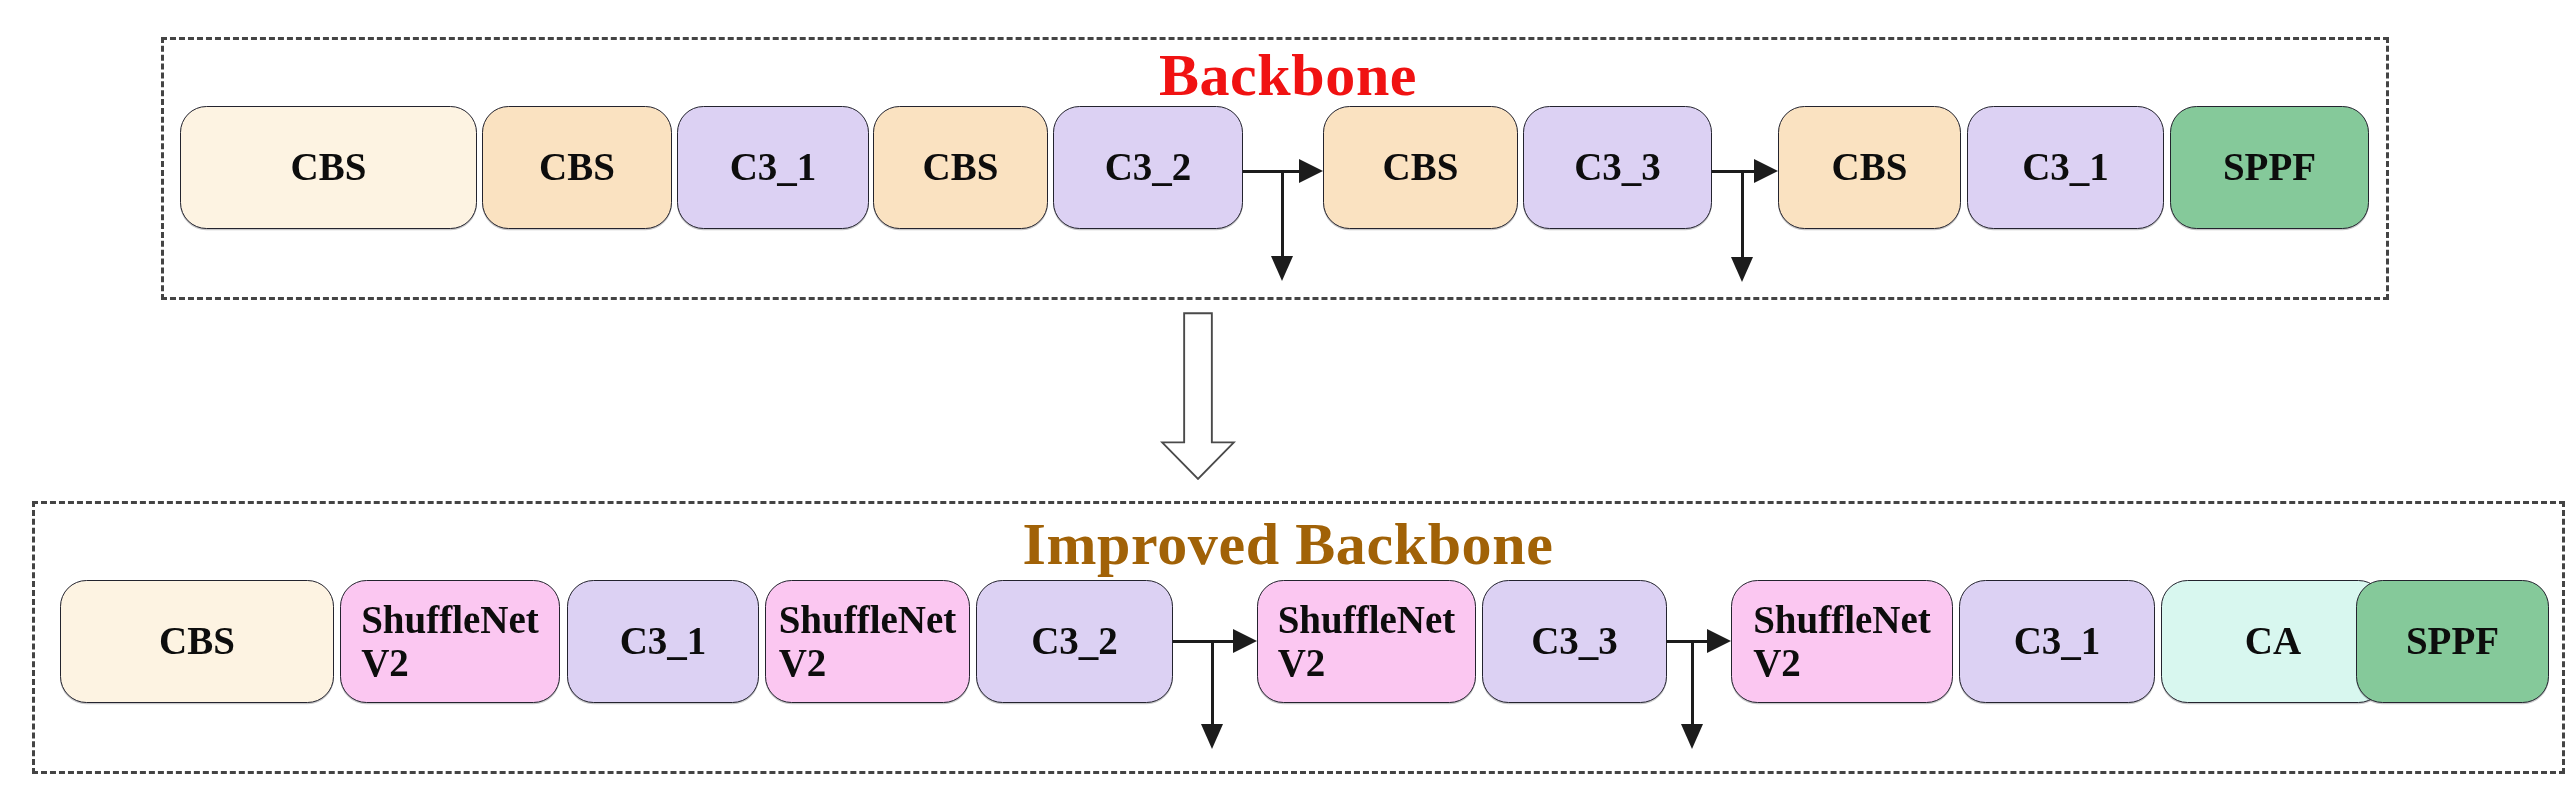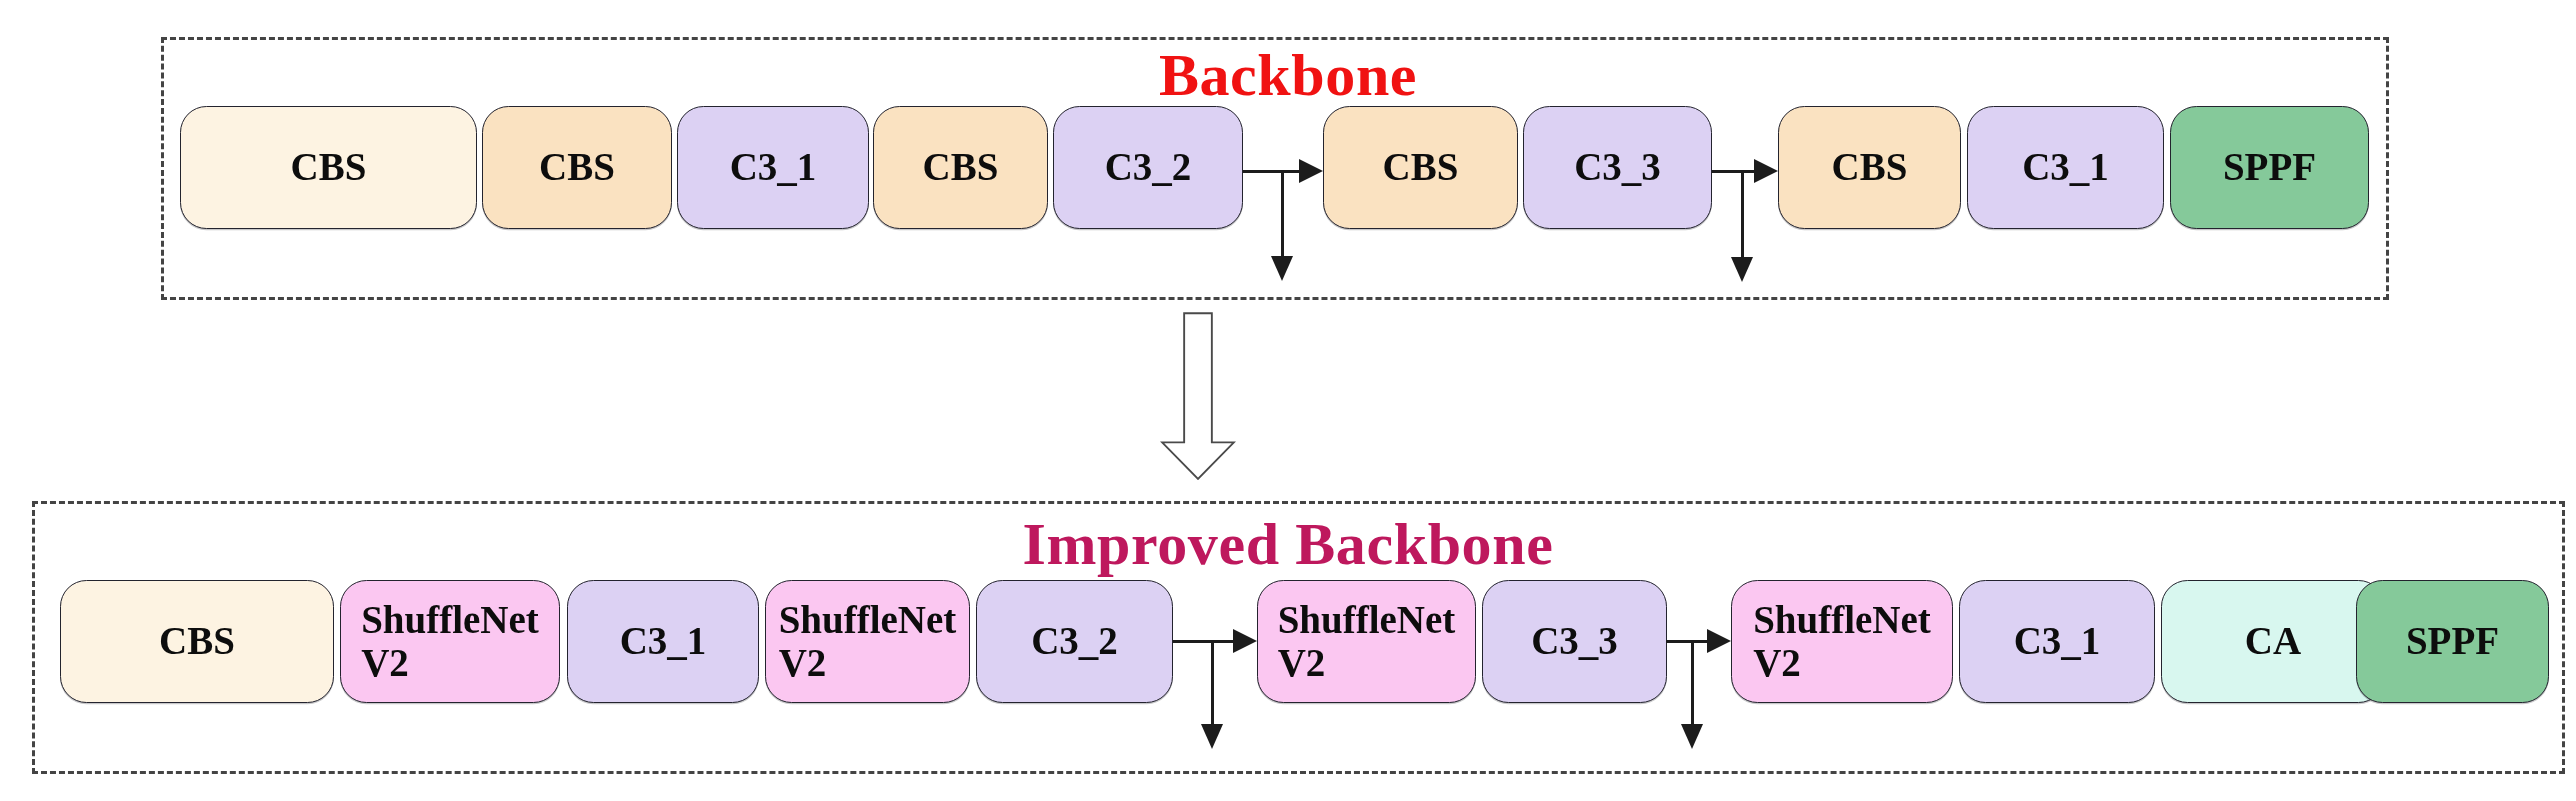--- a/index.html
+++ b/index.html
@@ -87,21 +87,21 @@
   <div class="arrow-right" style="left:1754px;top:159px;"></div>
   <div class="line-v" style="left:1741px;top:170px;height:88px;"></div>
   <div class="arrow-down" style="left:1731px;top:257px;"></div>
 
   <svg class="big-arrow-svg" width="76" height="170" viewBox="0 0 120 270">
     <polygon points="38,2 82,2 82,207 117,207 60,265 3,207 38,207" fill="#ffffff" stroke="#4a4a4a" stroke-width="3" stroke-linejoin="miter"></polygon>
   </svg>
 
   <div class="group-box" style="left:31.5px;top:501px;width:2533px;height:273px;"></div>
 
-  <div class="diagram-title" style="left: 0px; top: 514px; color: #be185d;">Improved Backbone</div>
+  <div class="diagram-title" style="left: 0px; top: 514px; color: #a16207;">Improved Backbone</div>
 
   <div class="block bot-block" style="left: 60px; width: 274px; background-color: rgb(253, 243, 226);">CBS</div>
   <div class="block bot-block" style="left: 340px; width: 220px; background-color: rgb(251, 199, 241);">ShuffleNet
 V2</div>
   <div class="block bot-block" style="left: 567px; width: 192px; background-color: rgb(220, 209, 243);">C3_1</div>
   <div class="block bot-block" style="left: 765px; width: 205px; background-color: rgb(251, 199, 241);">ShuffleNet
 V2</div>
   <div class="block bot-block" style="left: 976px; width: 197px; background-color: rgb(220, 209, 243);">C3_2</div>
   <div class="block bot-block" style="left: 1257px; width: 219px; background-color: rgb(251, 199, 241);">ShuffleNet
 V2</div>

